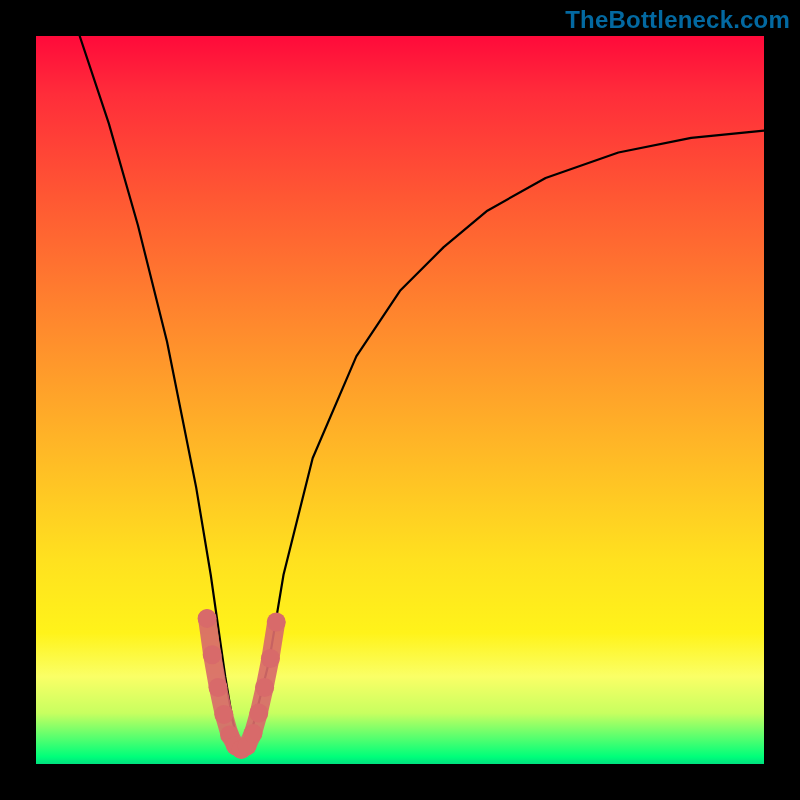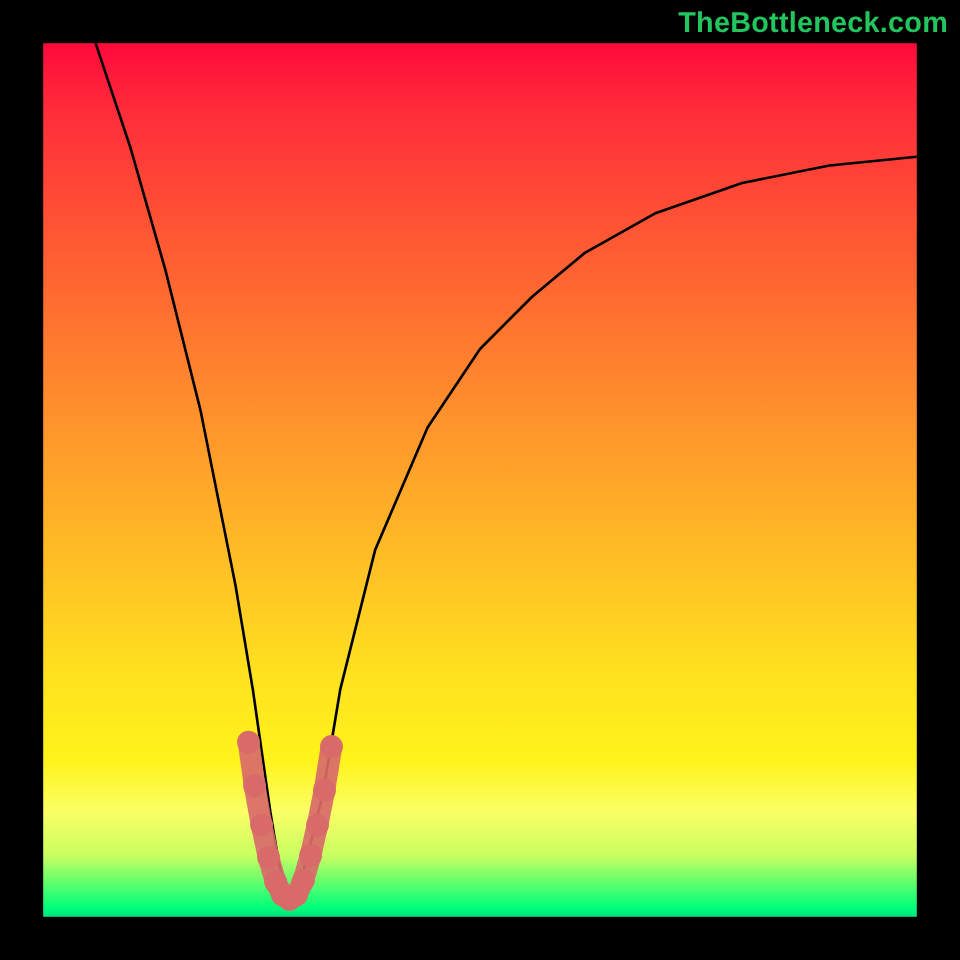--- a/index.html
+++ b/index.html
@@ -38,21 +38,21 @@
       #00e07f 100%
     );
   }
   .attrib {
     position: absolute;
     top: 6px;
     right: 10px;
     font-family: Arial, Helvetica, sans-serif;
     font-size: 24px;
     font-weight: 600;
-    color: #22c55e;
+    color: #0369a1;
     letter-spacing: 0.2px;
   }
   svg.curve {
     position: absolute;
     left: 0;
     top: 0;
     width: 728px;
     height: 728px;
   }
 </style>

